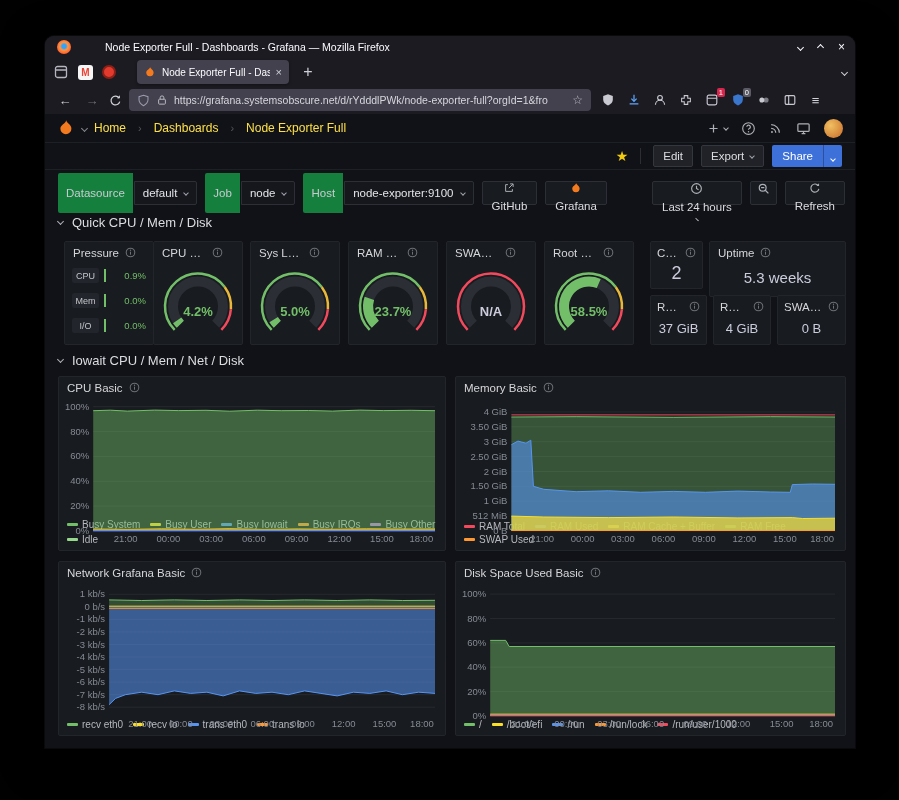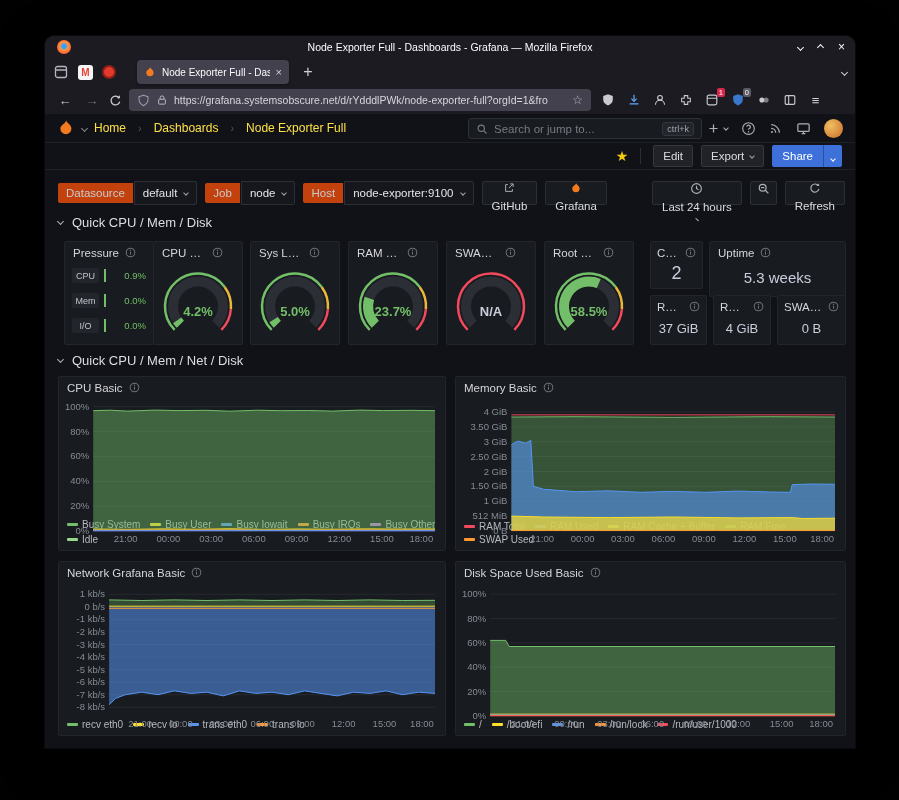--- a/index.html
+++ b/index.html
@@ -6,21 +6,21 @@
   html,body { width: 899px; height: 800px; }
   body { background:#010101; font-family:"Liberation Sans",sans-serif; position:relative; overflow:hidden; }
 
   .win { position:absolute; left:45px; top:36px; width:810px; height:712px; background:#1c1b22;
          border-radius:9px 9px 0 0; overflow:hidden; box-shadow:0 0 0 1px #0a0a0a, 0 10px 40px rgba(0,0,0,.7); }
 
   
   .titlebar { height:22px; position:relative; display:flex; align-items:center; background:#1c1b22; }
   .fflogo { position:absolute; left:12px; top:4px; width:14px; height:14px; border-radius:50%;
             background:radial-gradient(circle at 50% 45%, #30a3ff 0 20%, #ff9640 38%, #ff5f2d 72%, #e3067d 100%); }
-  .title-text { position:absolute; left:60px; right:60px; text-align:center; font-size:10.5px; color:#fbfbfe;
+  .title-text { position:absolute; left:60px; right:60px; text-align:left; font-size:10.5px; color:#fbfbfe;
                 white-space:nowrap; overflow:hidden; }
   .win-controls { position:absolute; right:10px; top:0; height:22px; display:flex; gap:15px; align-items:center; color:#fbfbfe; }
   .chev { display:inline-block; width:5px; height:5px; border-right:1.4px solid currentColor; border-bottom:1.4px solid currentColor;
           transform:rotate(45deg); }
   .chev.up { transform:rotate(-135deg); }
   .xglyph { font-size:12px; line-height:1; color:#fbfbfe; }
 
   .tabbar { height:28px; display:flex; align-items:center; padding:0 8px; gap:9px; background:#1c1b22; }
   .tb-pin { width:18px; height:18px; display:flex; align-items:center; justify-content:center; color:#b6b6bf; }
   .gmail { width:15px; height:15px; background:#f6f6f6; border-radius:3px; color:#ea4335; font-weight:bold; font-size:10px;
@@ -72,21 +72,21 @@
          border:1px solid #34373d; border-radius:2px; font-size:11.5px; color:#dcdde1; white-space:nowrap; }
   .btn .chev { width:4px; height:4px; color:#9fa3ab; }
   .share { height:22px; display:inline-flex; align-items:center; background:#3d71d9; border-radius:2px; color:#fff; }
   .share-label { padding:0 10px; font-size:11.5px; }
   .share-sep { width:1px; height:22px; background:rgba(0,0,0,.28); }
   .share-chev { padding:0 7px; }
 
   .dash { position:absolute; top:56px; left:0; right:0; bottom:0; }
   .ctrl-row { position:absolute; left:13px; right:9px; top:11px; height:24px; display:flex; align-items:center; }
   .grp { display:flex; align-items:center; gap:1px; margin-right:8px; }
-  .chip-label { height:20px; display:flex; align-items:center; padding:0 8px; background:#c2410c; border-radius:2px 0 0 2px;
+  .chip-label { height:40px; display:flex; align-items:center; padding:0 8px; background:#15803d; border-radius:2px 0 0 2px;
                 font-size:11.5px; color:#c9cad1; white-space:nowrap; }
   .chip-value { height:24px; display:flex; align-items:center; gap:7px; padding:0 8px; background:#15171c;
                 border:1px solid #2c3036; border-radius:0 2px 2px 0; font-size:11.5px; color:#e3e4e8; white-space:nowrap; }
   .chip-value .chev { width:4px; height:4px; color:#9fa3ab; }
   .cbtn { height:24px; display:inline-flex; align-items:center; gap:6px; padding:0 9px; background:#181b1f;
           border:1px solid #2c3036; border-radius:2px; font-size:11.5px; color:#dcdde1; margin-right:8px; white-space:nowrap;flex-direction:column; }
   .cbtn .chev { width:4px; height:4px; color:#9fa3ab; }
   .right-ctrls { margin-left:auto; display:flex; align-items:center; }
   .right-ctrls .cbtn { margin-right:0; }
   .gap8 { width:8px; } .gap1 { width:1px; }
@@ -255,30 +255,20 @@
           <svg viewBox="0 0 16 16">
             <path d="M8.2 1.2c.3 2.6 4.6 3.6 4.6 7.4a4.9 4.9 0 0 1-9.8 0c0-3.2 4.7-4.4 5.2-7.4z" fill="#f47a20"></path>
           </svg>
         </span>
       <span class="chev" style="color:#85878f"></span>
       <span class="crumb">Home</span>
       <span class="crumb-sep">›</span>
       <span class="crumb">Dashboards</span>
       <span class="crumb-sep">›</span>
       <span class="crumb">Node Exporter Full</span>
-      <div class="searchbox">
-        <span class="ic s12" style="color:#767b84">
-            <svg viewBox="0 0 16 16">
-              <circle cx="7" cy="7" r="4.2" fill="none" stroke="currentColor" stroke-width="1.5"></circle>
-              <line x1="10.2" y1="10.2" x2="14" y2="14" stroke="currentColor" stroke-width="1.5"></line>
-            </svg>
-          </span>
-        <span class="search-ph">Search or jump to...</span>
-        <span class="kbd">ctrl+k</span>
-      </div>
       <span class="nav-icons">
         <span style="display:inline-flex;align-items:center;gap:4px">
           <span class="ic s13">
               <svg viewBox="0 0 16 16" stroke="currentColor" stroke-width="1.5">
                 <path d="M8 3v10M3 8h10"></path>
               </svg>
             </span>
             <span class="chev" style="width:4px;height:4px"></span>
         </span>
         <span class="ic s15">
@@ -596,21 +586,21 @@
                 <rect x="5.45" y="5.1" width="1.1" height="3.3" fill="currentColor"></rect>
                 <circle cx="6" cy="3.6" r=".75" fill="currentColor"></circle>
               </svg>
             </span>
         </div>
         <div class="stat-value v-sm">0 B</div>
       </div>
 
       <div class="section" style="left:13px;top:183px">
         <span class="chev"></span>
-        <span>Quick CPU / Mem / Net / Disk</span>
+        <span>Iowait CPU / Mem / Net / Disk</span>
       </div>
 
       <div class="panel" style="left:13px;top:206px;width:388px;height:175px">
         <div class="p-head">
           <span class="p-title">CPU Basic</span>
           <span class="ic s11 info-ic">
               <svg viewBox="0 0 12 12">
                 <circle cx="6" cy="6" r="4.7" fill="none" stroke="currentColor" stroke-width="1.1"></circle>
                 <rect x="5.45" y="5.1" width="1.1" height="3.3" fill="currentColor"></rect>
                 <circle cx="6" cy="3.6" r=".75" fill="currentColor"></circle>

